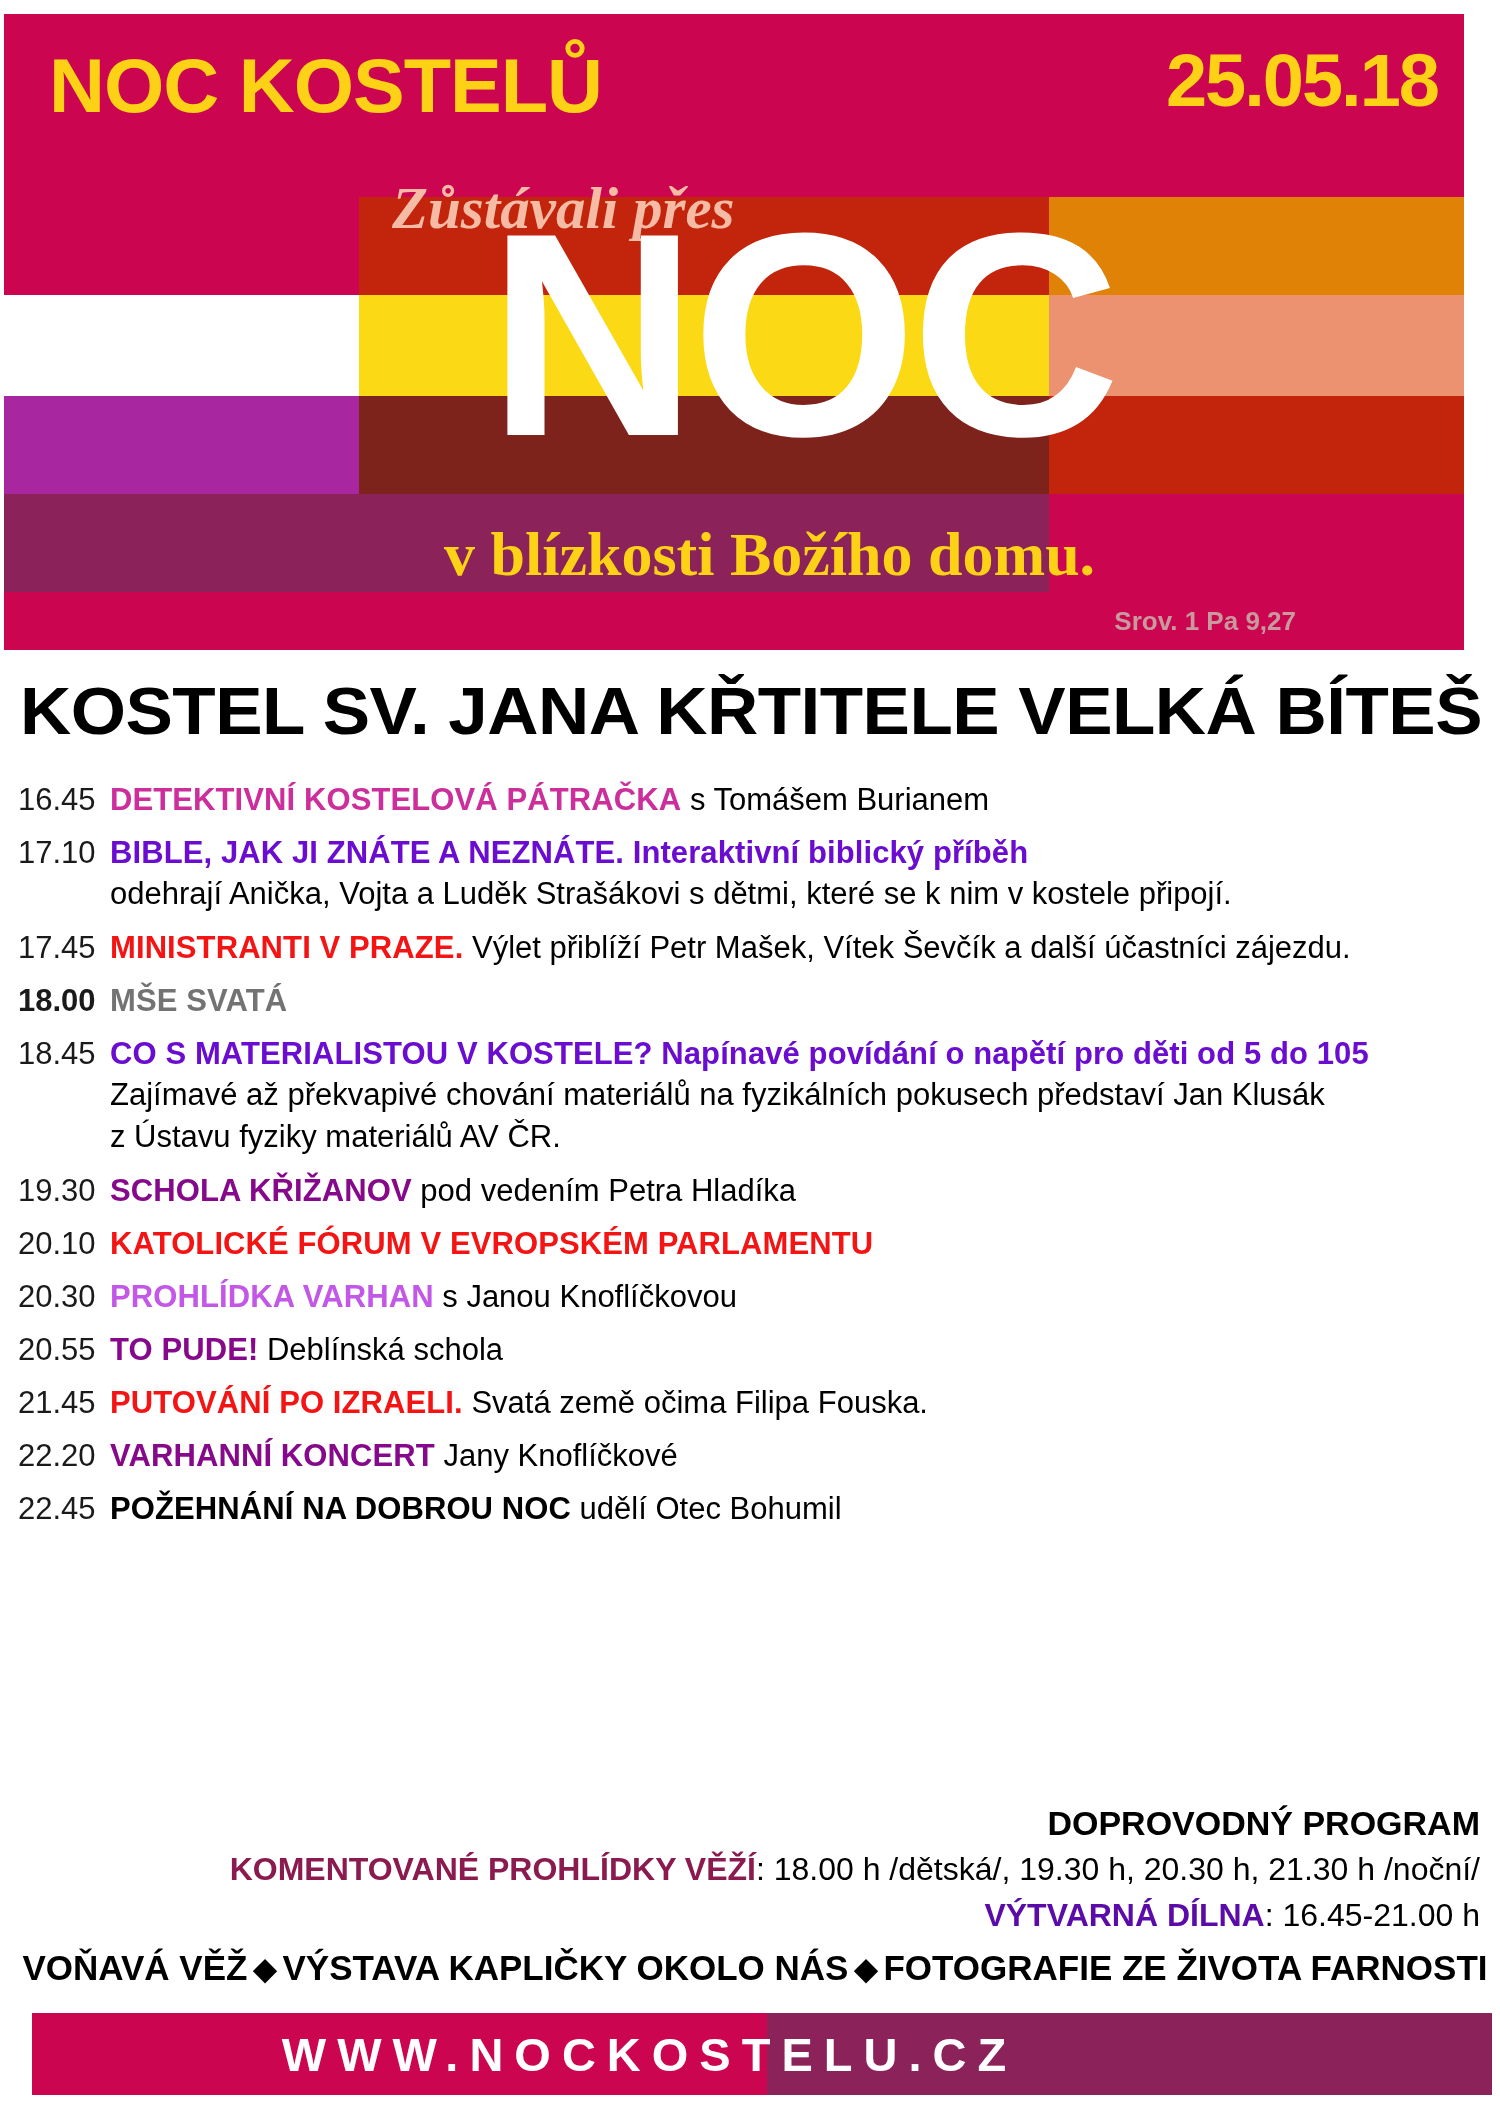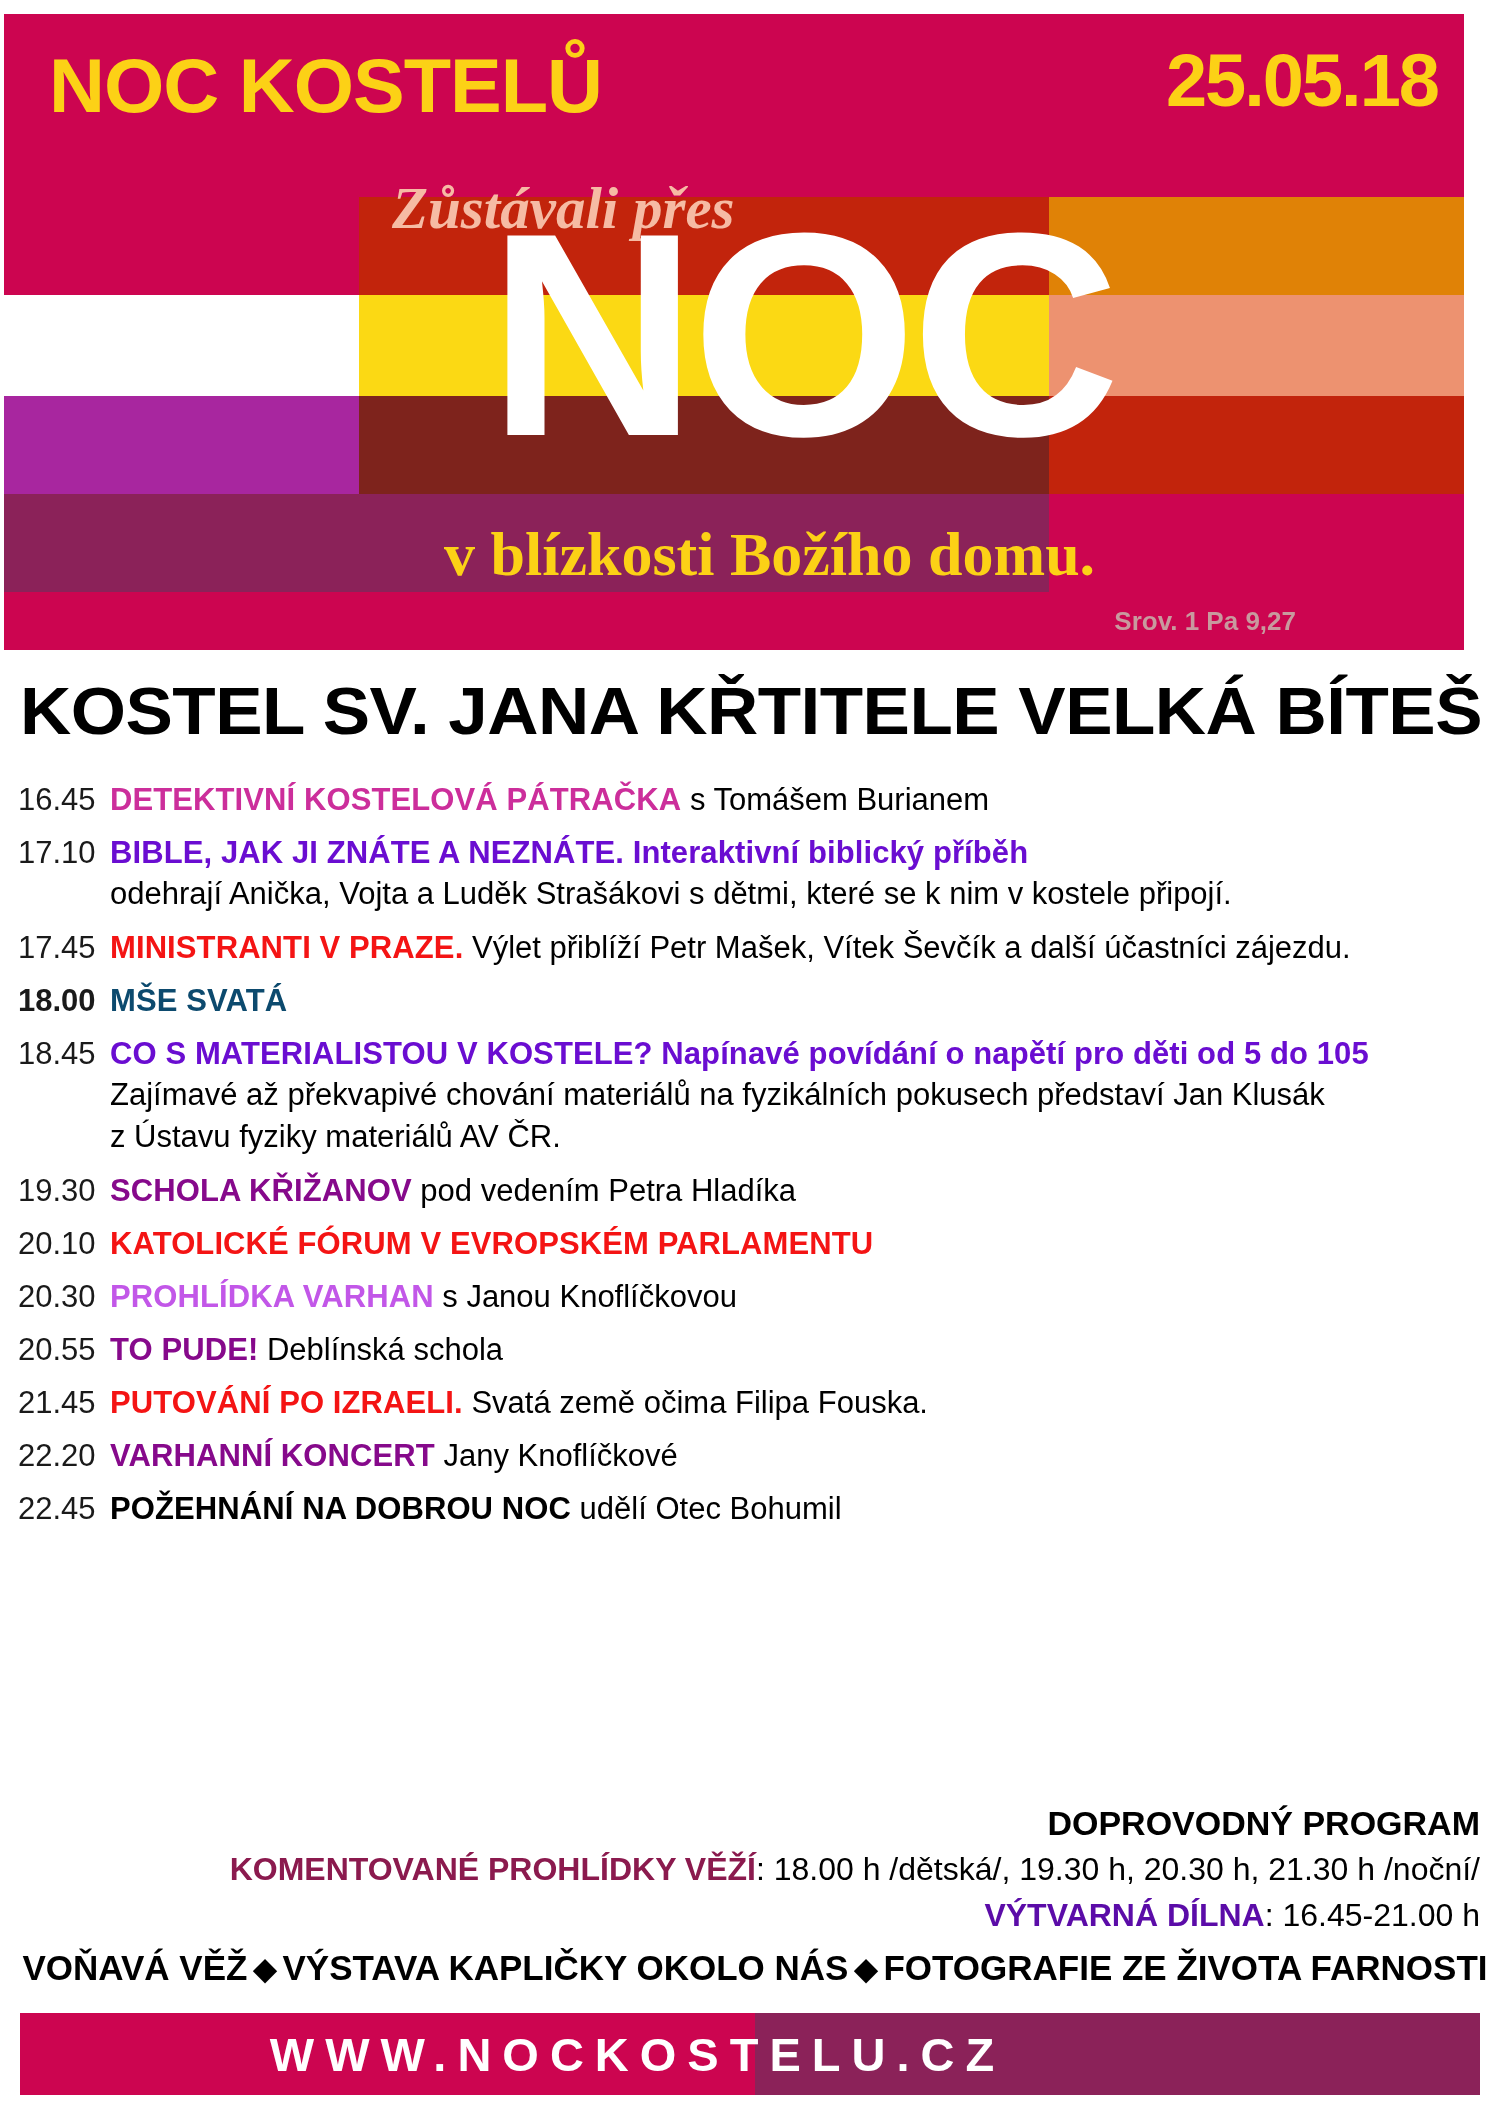--- a/index.html
+++ b/index.html
@@ -192,21 +192,21 @@
     font-size: 35px;
     font-weight: bold;
     color: #000000;
     white-space: nowrap;
   }
   .dia { font-size: 30px; vertical-align: 1px; padding: 0 6px; }
 
   
   .urlbar {
     position: absolute;
-    left: 20px;
+    left: 32px;
     top: 2013px;
     width: 1224px;
     height: 82px;
   }
   .urlbar .half-l {
     position: absolute; left: 0; top: 0; width: 735px; height: 82px;
   }
   .urlbar .half-r {
     position: absolute; left: 735px; top: 0; width: 725px; height: 82px;
   }
@@ -269,21 +269,21 @@
     </div>
     <div class="prog-row">
       <div class="prog-time">17.45</div>
       <div class="prog-body">
         <span class="prog-line"><span class="hl" style="color: rgb(244, 20, 20);">MINISTRANTI V PRAZE.</span><span class="rest"> Výlet přiblíží Petr Mašek, Vítek Ševčík a další účastníci zájezdu.</span></span>
       </div>
     </div>
     <div class="prog-row">
       <div class="prog-time bold">18.00</div>
       <div class="prog-body">
-        <span class="prog-line"><span class="hl" style="color: #0c4a6e;">MŠE SVATÁ</span></span>
+        <span class="prog-line"><span class="hl" style="color: #737373;">MŠE SVATÁ</span></span>
       </div>
     </div>
     <div class="prog-row">
       <div class="prog-time">18.45</div>
       <div class="prog-body">
         <span class="prog-line"><span class="hl" style="color: rgb(106, 13, 209);">CO S MATERIALISTOU V KOSTELE? Napínavé povídání o napětí pro děti od 5 do 105</span></span>
         <span class="sub">Zajímavé až překvapivé chování materiálů na fyzikálních pokusech představí Jan Klusák</span>
         <span class="sub">z Ústavu fyziky materiálů AV ČR.</span>
       </div>
     </div>

